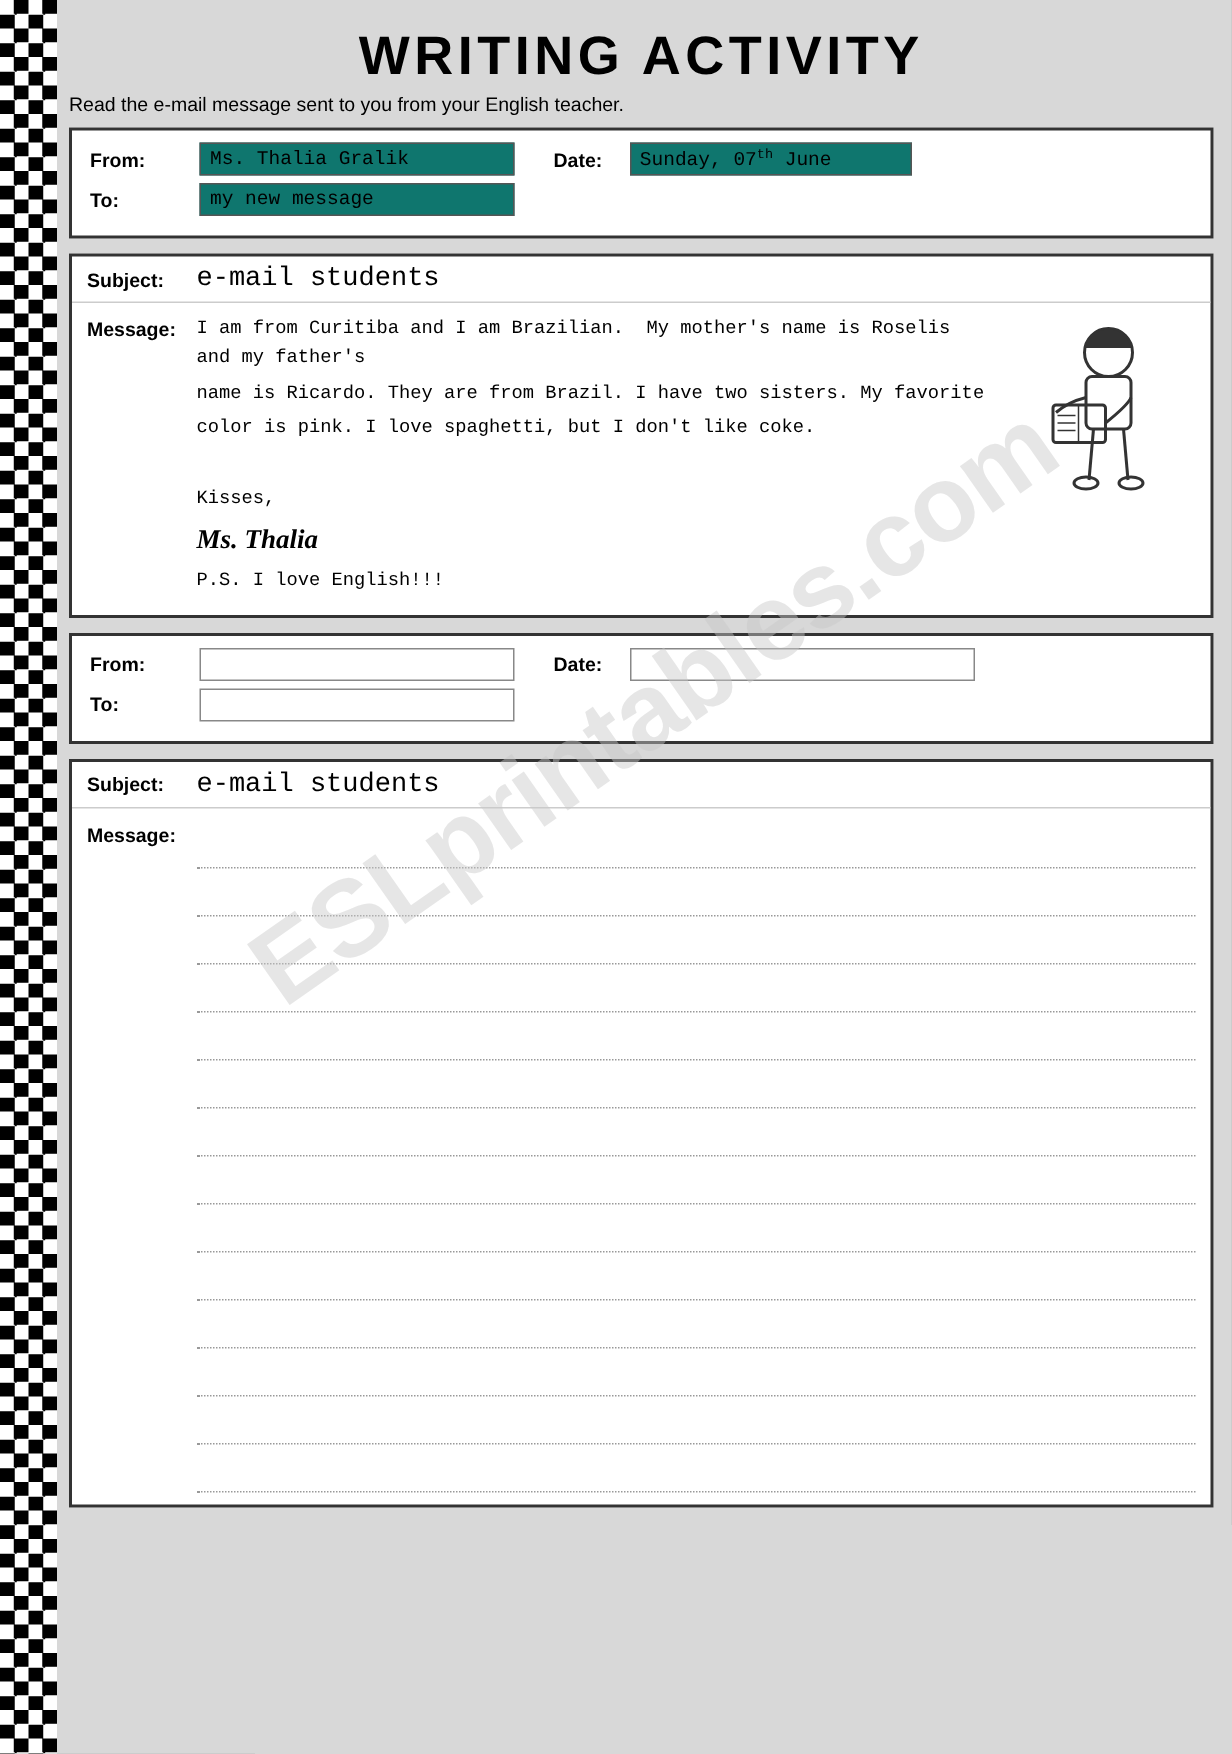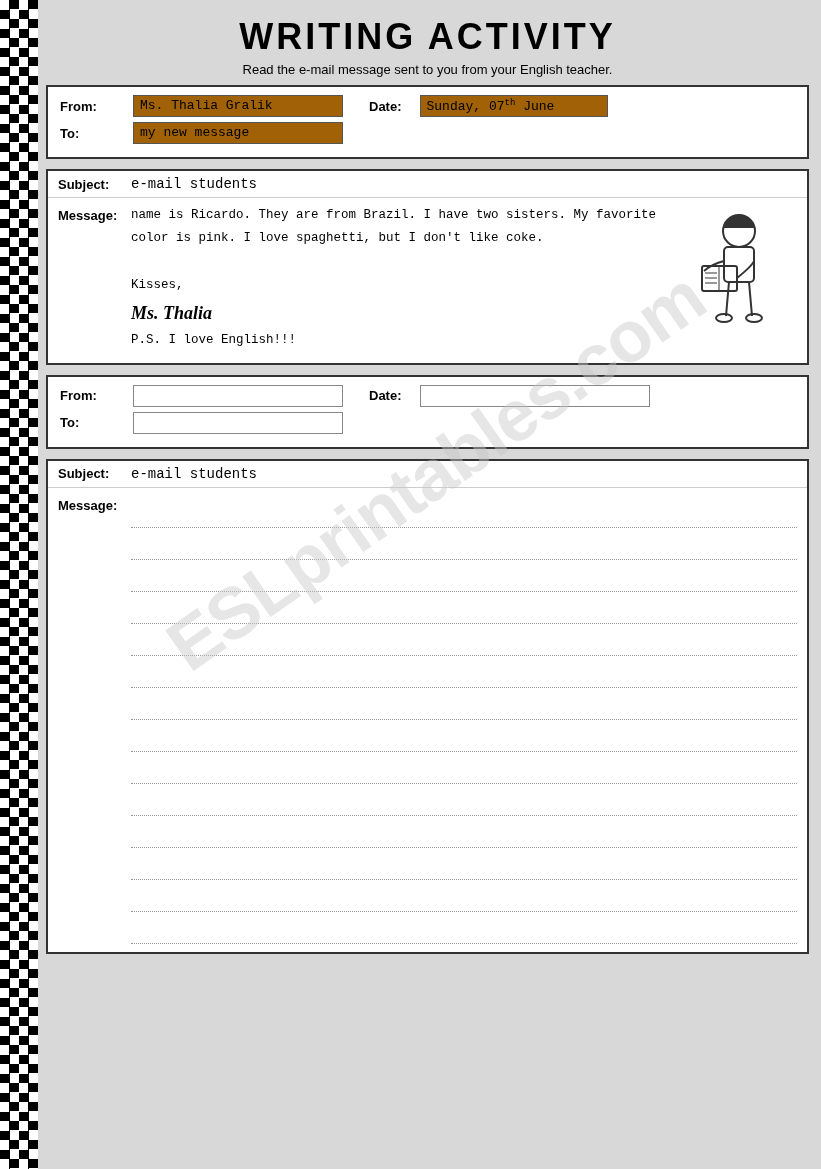--- a/index.html
+++ b/index.html
@@ -63,21 +63,20 @@
       height: 55px;
       position: relative;
       flex-shrink: 0;
     }
 
     
     .instruction {
       font-size: 13px;
       margin-bottom: 8px;
       font-family: Arial, sans-serif;
-      text-align: center;
     }
 
     
     .email-box {
       background: #fff;
       border: 2px solid #333;
       padding: 8px 12px;
       margin-bottom: 10px;
     }
 
@@ -90,21 +89,21 @@
 
     .email-label {
       font-weight: bold;
       font-size: 13px;
       min-width: 55px;
       font-family: Arial, sans-serif;
     }
 
     .email-field {
       border: 1px solid #555;
-      background: #a16207;
+      background: #0f766e;
       padding: 2px 6px;
       font-family: 'Courier New', monospace;
       font-size: 13px;
       height: 22px;
     }
 
     .from-field { width: 210px; }
     .date-field { width: 188px; }
     .to-field { width: 210px; }
 
@@ -132,21 +131,21 @@
 
     .subject-label {
       font-weight: bold;
       font-size: 13px;
       min-width: 65px;
       font-family: Arial, sans-serif;
     }
 
     .subject-value {
       font-family: 'Courier New', monospace;
-      font-size: 14px;
+      font-size: 18px;
     }
 
     .message-row {
       display: flex;
       align-items: flex-start;
       padding: 8px 10px;
       gap: 8px;
     }
 
     .message-label {
@@ -309,20 +308,21 @@
     </div>
 
     <div class="subject-message-box">
       <div class="subject-row">
         <span class="subject-label">Subject:</span>
         <span class="subject-value">e-mail students</span>
       </div>
       <div class="message-row">
         <span class="message-label">Message:</span>
         <div class="message-text">
+          <p>I am from Curitiba and I am Brazilian.&nbsp; My mother's name is Roselis and my father's</p>
           <p>name is Ricardo. They are from Brazil. I have two sisters. My favorite</p>
           <p>color is pink. I love spaghetti, but I don't like coke.</p>
           <p>&nbsp;</p>
           <p>Kisses,</p>
           <p><span class="signature-name">Ms. Thalia</span></p>
           <p>P.S. I love English!!!</p>
         </div>
 
         <div class="message-image student-svg">
           <svg viewBox="0 0 100 130" width="100" height="130" xmlns="http://www.w3.org/2000/svg">

